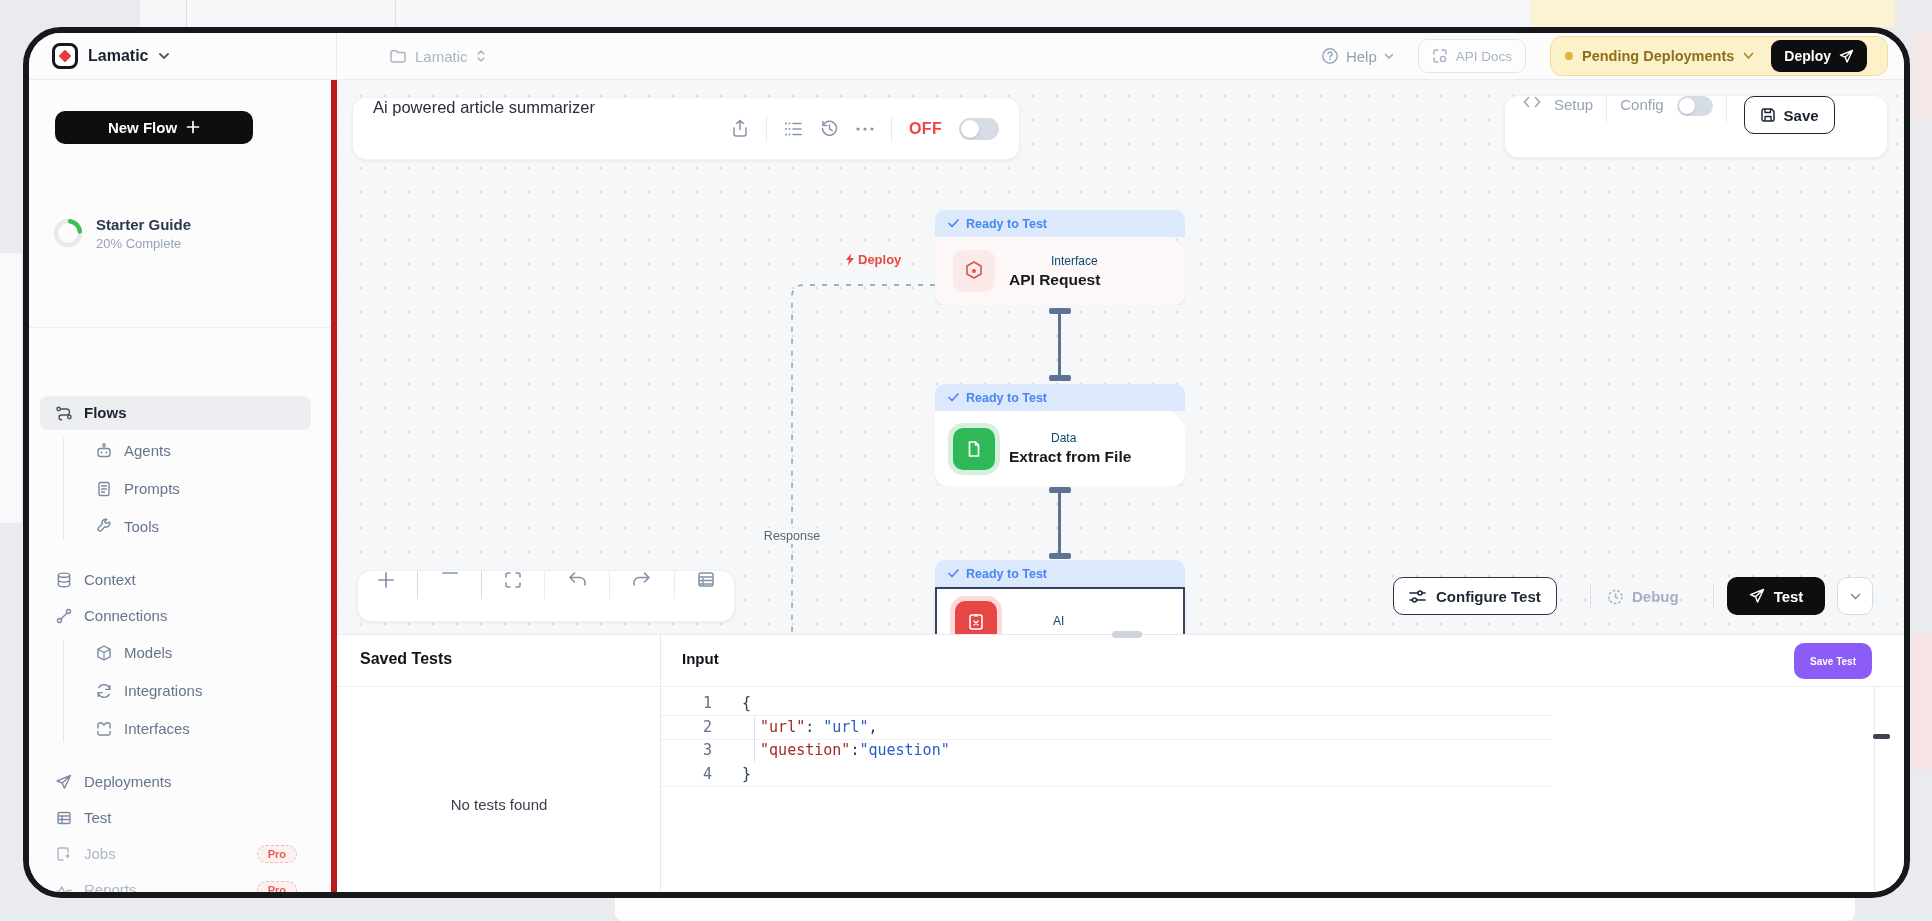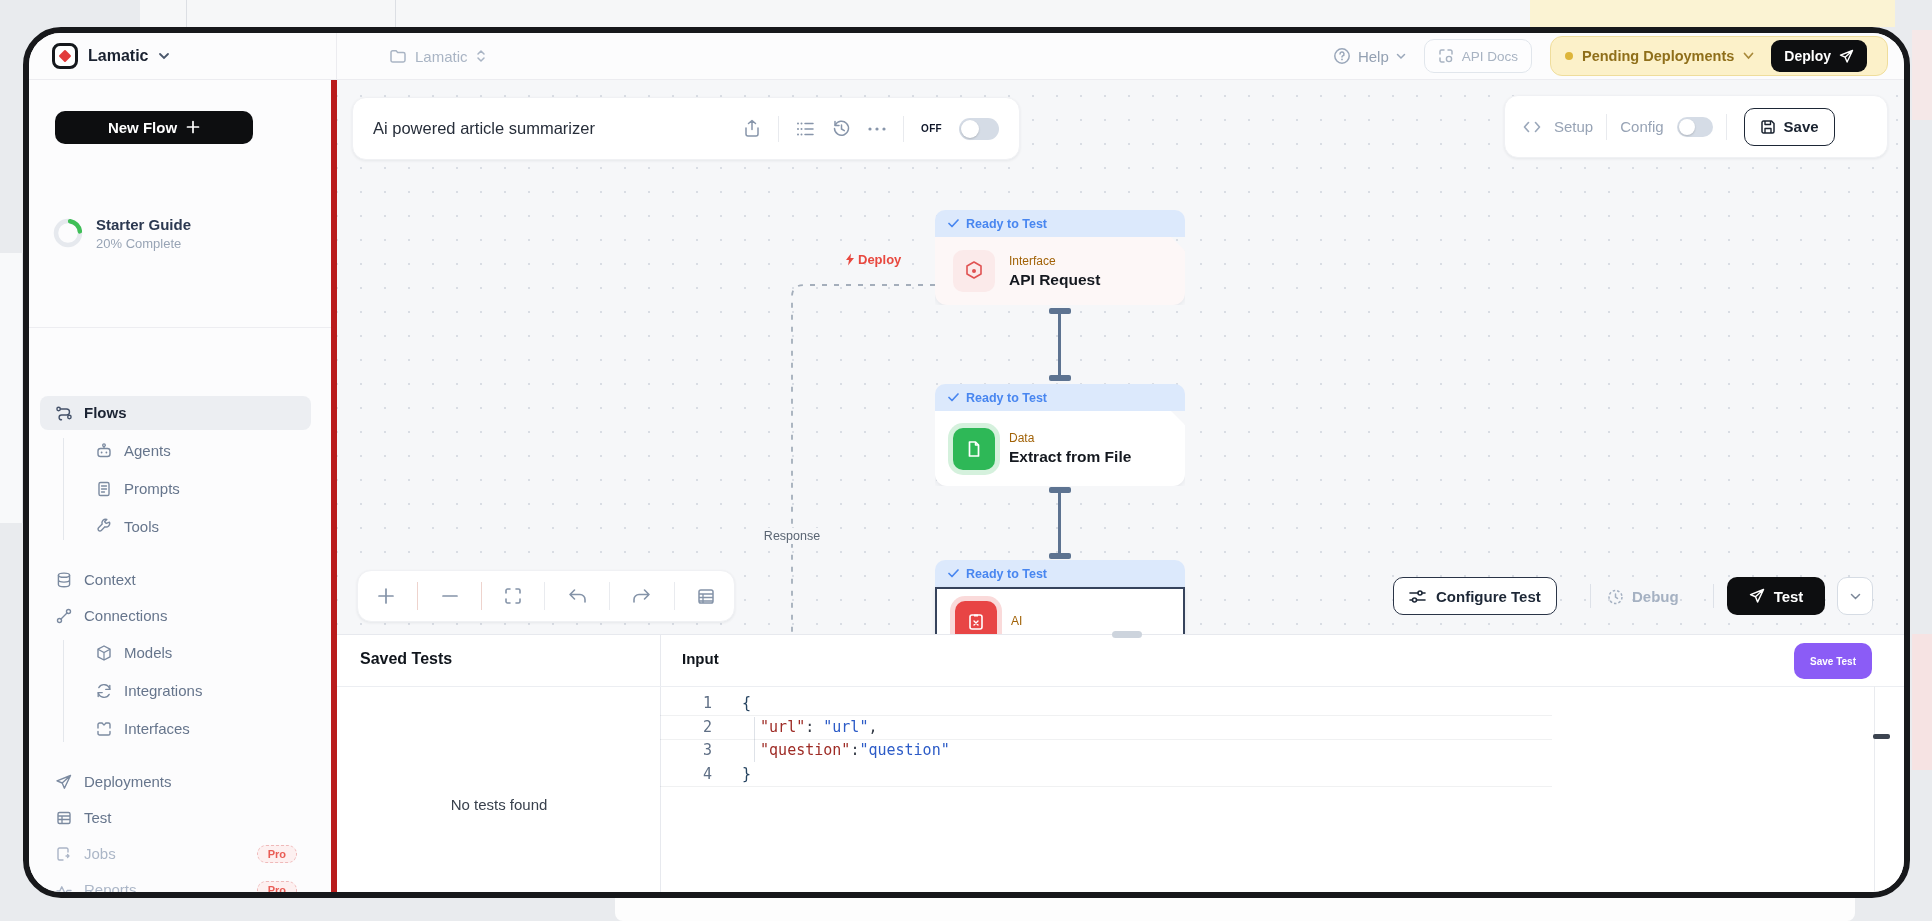--- a/index.html
+++ b/index.html
@@ -22,21 +22,21 @@
     display:flex; flex-direction:column; }
 
   
   .hdr { height:47px; display:flex; flex-shrink:0; border-bottom:1px solid #ececf0; background:#fcfcfd; }
   .hdr-left { width:308px; flex-shrink:0; display:flex; align-items:center; border-right:1px solid #ececf0; padding-left:23px; gap:10px; }
   .logo { width:26px; height:26px; border:3px solid #16191d; border-radius:8px; position:relative; background:#fff; }
   .logo i { position:absolute; left:50%; top:50%; width:9px; height:9px; background:#e23b3b; transform:translate(-50%,-50%) rotate(45deg); border-radius:1px; }
   .app-name { font-size:16px; font-weight:700; color:#1a2230; }
   .hdr-main { flex:1; display:flex; align-items:center; padding-left:52px; padding-right:16px; }
   .crumb { display:flex; align-items:center; gap:8px; color:#a9b4c4; font-size:15px; }
-  .hdr-right { margin-left:auto; display:flex; align-items:center; gap:18px; }
+  .hdr-right { margin-left:auto; display:flex; align-items:center; gap:24px; }
   .help { display:flex; align-items:center; gap:7px; color:#93a0b2; font-size:15px; }
   .apidocs { display:flex; align-items:center; gap:8px; height:34px; padding:0 13px; border:1px solid #e1e6ec; border-radius:10px; background:#fdfdfe; color:#a8b3c2; font-size:13.5px; }
   .pending { display:flex; align-items:center; height:40px; border-radius:12px; background:#fcf1c9; border:1px solid #efdd9c; padding:0 20px 0 14px; gap:9px; }
   .pending .dot { width:8px; height:8px; border-radius:50%; background:#ddb53a; }
   .pending .ptxt { font-size:14.5px; font-weight:600; color:#8f6f1a; }
   .deploy { display:flex; align-items:center; gap:8px; height:32px; padding:0 13px; margin-left:8px; background:#0d0e10; border-radius:9px; color:#fff; font-size:14px; font-weight:600; }
 
   
   .bodyrow { flex:1; display:flex; min-height:0; }
   .sidebar { width:308px; flex-shrink:0; background:#fcfcfd; border-right:6px solid #b91c1c; display:flex; flex-direction:column; overflow:hidden;gap:44px; }
@@ -54,45 +54,45 @@
   .subgroup:before { content:""; position:absolute; left:34px; top:6px; bottom:6px; width:1px; background:#e4e7ec; }
   .navgap { height:16px; }
   .pro { margin-left:auto; margin-right:34px; font-size:11px; font-weight:600; color:#e95c55; background:#fdf0f0; border:1px dashed #efb9b9; border-radius:999px; padding:2px 10px; }
   .nicon { flex-shrink:0; display:flex; }
 
   .main { flex:1; display:flex; flex-direction:column; min-width:0; }
   .canvas { position:relative; height:554px; flex-shrink:0; background:#f6f7f9; overflow:hidden;
     background-image:radial-gradient(#d9dde4 1.3px, transparent 1.3px); background-size:24px 24px; background-position:12px 4px; }
 
   
-  .card { position:absolute; background:#fff; border:1px solid #f0f1f4; border-radius:14px; box-shadow:0 1px 3px rgba(16,24,40,.07); display:flex; align-items:center; }
+  .card { position:absolute; background:#fff; border:1px solid #f0f1f4; border-radius:14px; box-shadow:0 1px 3px rgba(16,24,40,.07); display:flex; }
   .titlecard { left:15px; top:17px; width:668px; height:63px; padding:0 20px; }
   .flow-title { font-size:16.5px; font-weight:500; color:#272e3a; }
   .vsep { width:1px; height:26px; background:#e8eaee; }
   .tc-icons { margin-left:auto; display:flex; align-items:center; gap:17px; color:#8795aa; }
-  .offlbl { font-size:10px; font-weight:700; color:#0f172a; letter-spacing:.3px; }
+  .offlbl { font-size:16px; font-weight:700; color:#ef4444; letter-spacing:.3px; }
   .toggle { width:40px; height:22px; border-radius:999px; background:#d5dce6; position:relative; }
   .toggle i { position:absolute; left:2px; top:2px; width:18px; height:18px; background:#fff; border-radius:50%; box-shadow:0 1px 2px rgba(0,0,0,.18); }
   .toggle.sm { width:36px; height:20px; } .toggle.sm i { width:16px; height:16px; }
   .setupcard { left:1167px; top:15px; width:384px; height:63px; padding:0 18px; gap:13px; }
   .muted { color:#97a3b5; font-size:15px; }
   .savebtn { display:flex; align-items:center; gap:8px; height:38px; padding:0 15px; border:1.5px solid #1d2736; border-radius:10px; background:#fff; color:#1a2330; font-size:15px; font-weight:600; margin-left:4px; }
 
   
   .node { position:absolute; left:598px; width:250px; }
   .banner { height:27px; background:#dce9fc; border-radius:10px 10px 0 0; display:flex; align-items:center; gap:7px; padding-left:13px; color:#4886f0; font-size:12.5px; font-weight:700; }
   .nbody { background:#fff; border-radius:0 0 12px 12px; box-shadow:0 2px 5px rgba(30,40,60,.08); display:flex; align-items:center; gap:14px; padding-left:18px;
     clip-path:polygon(0 0, calc(100% - 14px) 0, 100% 14px, 100% 100%, 0 100%); }
   .nbody.pink { background:#fdf7f7; }
   .nbody.selected { border:2px solid #36435c; clip-path:none; border-radius:0 0 12px 12px; }
   .tile { width:42px; height:42px; border-radius:10px; display:flex; align-items:center; justify-content:center; flex-shrink:0; }
   .tile.red-lite { background:#fbeaea; }
   .tile.green { background:#2eb857; box-shadow:0 0 0 5px rgba(46,184,87,.20); }
   .tile.red { background:#e84545; box-shadow:0 0 0 5px rgba(232,69,69,.20); }
-  .ncat { font-size:12px; color:#a16207; }
+  .ncat { font-size:12px; color:#0c4a6e;margin-left:42px; }
   .nname { font-size:15.5px; font-weight:700; color:#14181f; margin-top:3px; }
   .conn { position:absolute; background:#5d7391; }
   .trigger { position:absolute; left:508px; top:172px; display:flex; align-items:center; gap:3px; font-size:13px; font-weight:600; color:#e8483f; }
   .resp { position:absolute; left:455px; top:448px; transform:translateX(-50%); background:#f6f7f9; padding:1px 4px; font-size:12.5px; color:#5a6573; }
 
   
   .ztool { left:20px; top:490px; width:378px; height:52px; padding:0 8px; justify-content:space-around; color:#8493a8; }
   .zsep { width:1px; height:28px; background:#e9ebef; } .zsep.pink { background:#eed3cd; }
 
   .cfgtest { position:absolute; left:1056px; top:497px; height:38px; padding:0 15px; display:flex; align-items:center; gap:10px; background:#fff; border:1.5px solid #2a3447; border-radius:10px; font-size:15px; font-weight:600; color:#1d2736; }

